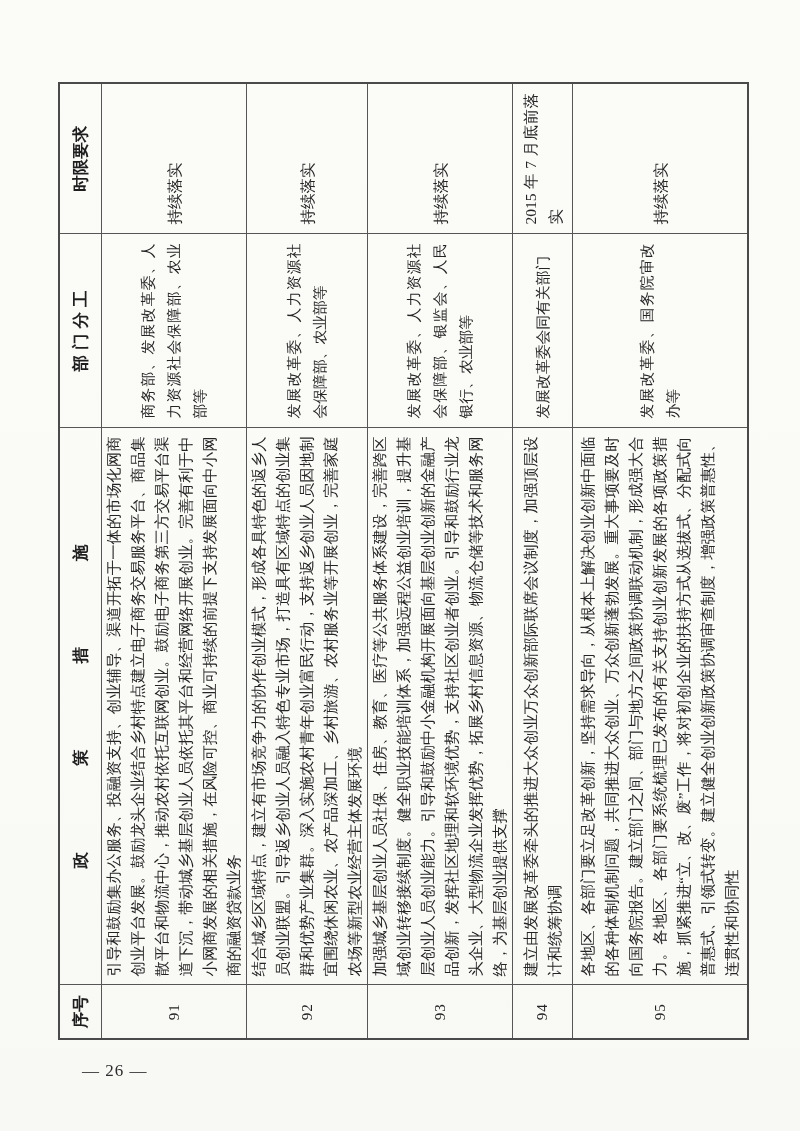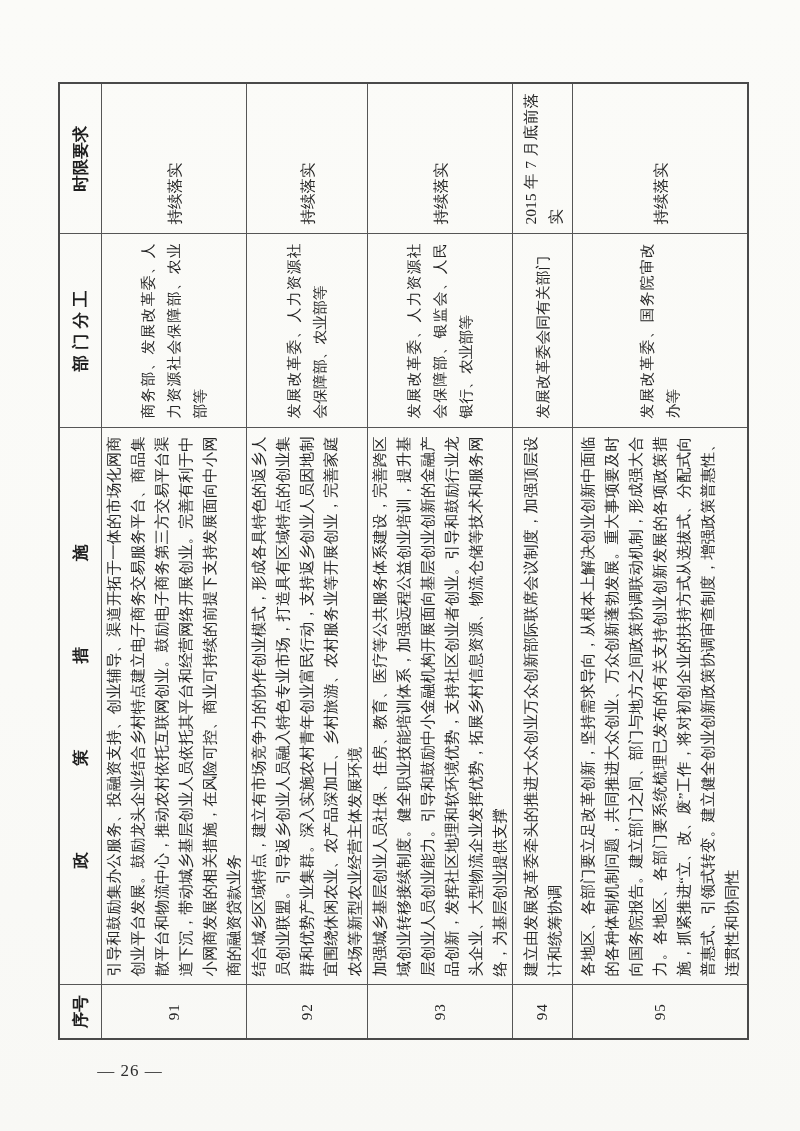--- a/index.html
+++ b/index.html
@@ -49,21 +49,21 @@
   .dept .inner{
     font-size:14.8px; line-height:26px; padding:0 9px;
     text-align:justify; text-justify:inter-ideograph;
   }
   .deadline .inner{
     font-size:15.5px; line-height:25px; padding:0 9px;
     text-align:justify; text-justify:inter-ideograph;
   }
   .page-num{
     position:absolute; left:82px; top:1061px; width:96px;
-    text-align:center; font-size:17px; color:#2e2e2e; letter-spacing:1px;
+    text-align:left; font-size:17px; color:#2e2e2e; letter-spacing:1px;
   }
 </style>
 </head>
 <body>
 
 <div class="sheet">
   <div class="rot-wrap">
     <table class="doc">
       <colgroup>
         <col style="width:54px">

